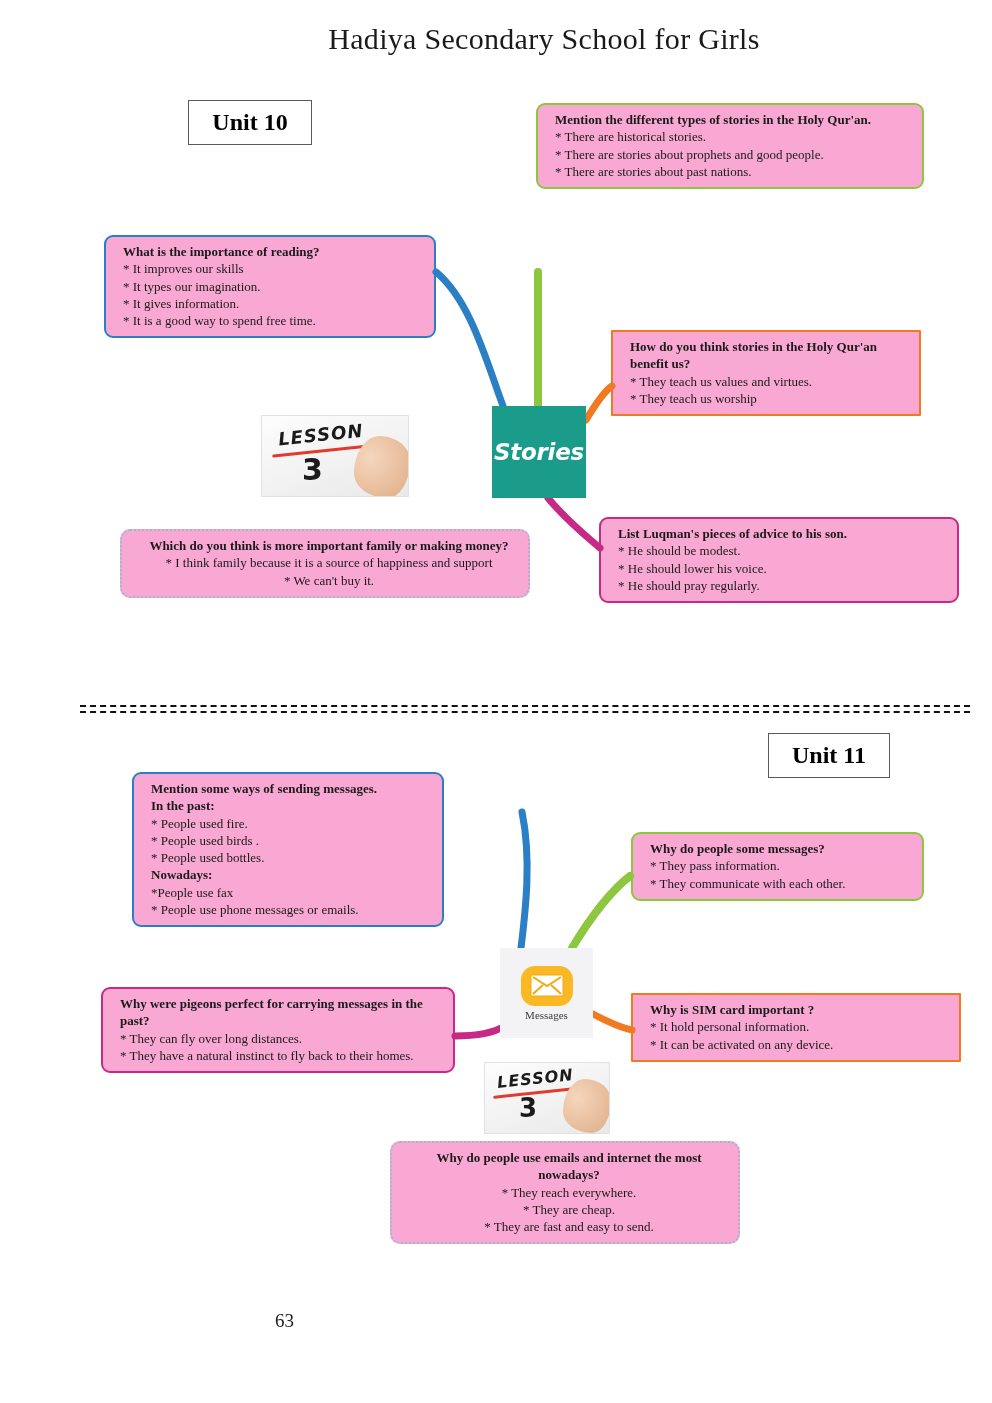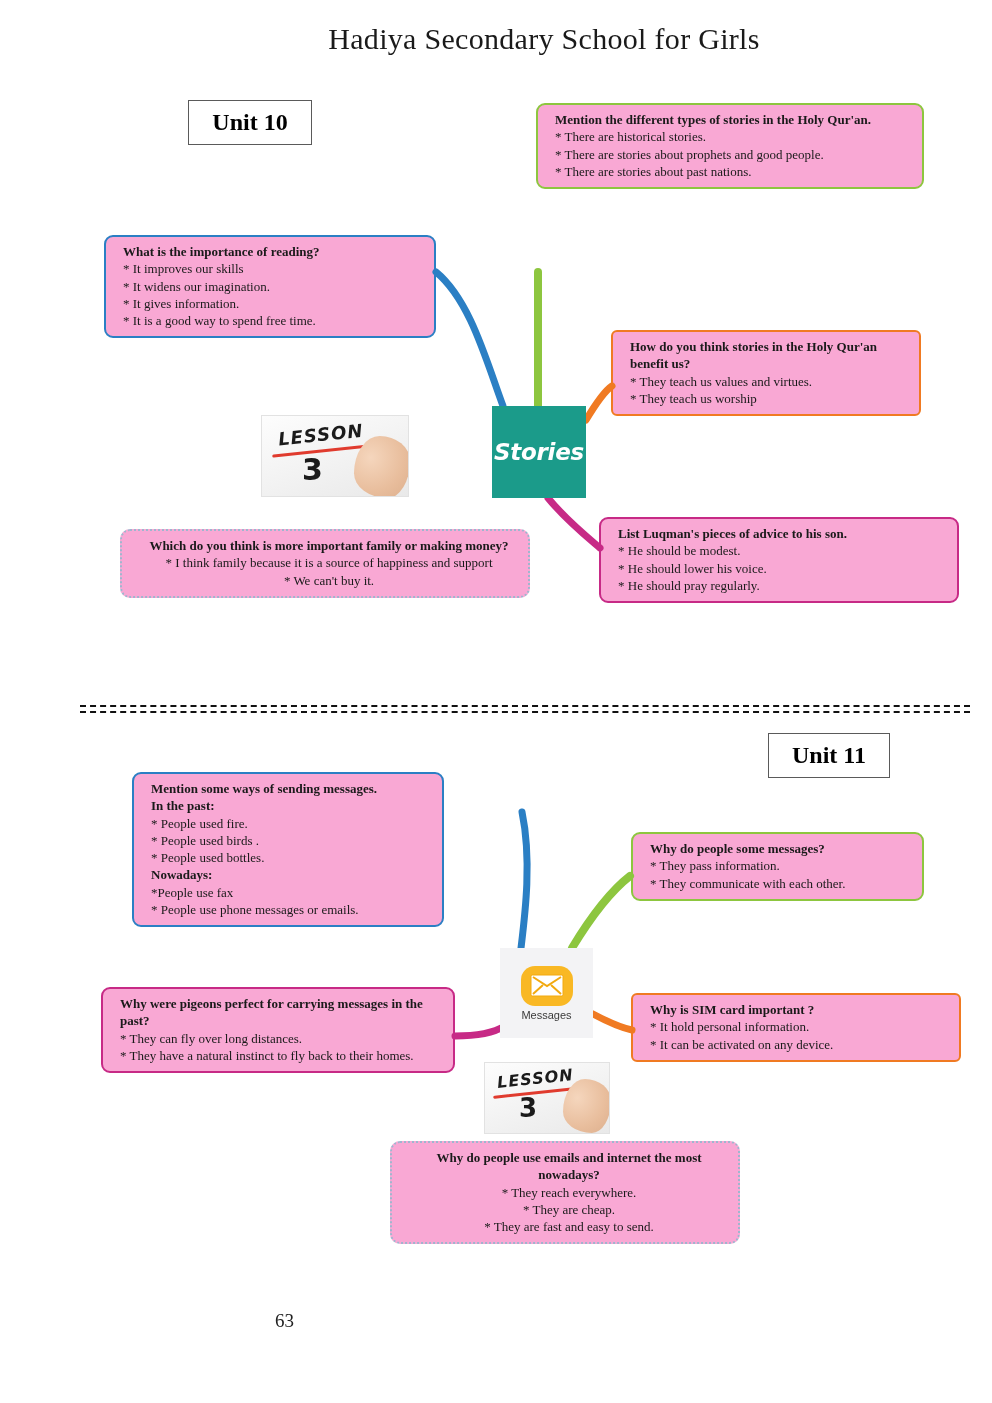--- a/index.html
+++ b/index.html
@@ -62,21 +62,21 @@
     color: #1a1a1a;
   }
   .card .q {
     font-weight: bold;
     display: block;
   }
   .card .a { display: block; }
 
   .card.blue   { border: 2px solid #2b7fc4; border-radius: 9px; margin-top: 26px; }
   .card.green  { border: 2px solid #8dc63f; border-radius: 9px; }
-  .card.orange { border: 2px solid #f07a22; border-radius: 6px; font-family: Liberation Serif, serif; }
+  .card.orange { border: 2px solid #f07a22; border-radius: 1px; font-family: Liberation Serif, serif; }
   .card.magenta{ border: 2px solid #c72a86; border-radius: 9px; }
 
   
   .card.scallop {
     border: 2px dotted #9fb6cf;
     border-radius: 10px;
     text-align: center;
   }
 
   
@@ -115,21 +115,21 @@
     z-index: 6;
   }
   #messages-icon-wrap {
     width: 52px; height: 40px;
     background: #f9b824;
     border-radius: 14px;
     display: flex; align-items: center; justify-content: center;
     margin-bottom: 3px;
   }
   #messages-label {
-    font-family: Liberation Sans, sans-serif;
+    font-family: Liberation Serif, serif;
     font-size: 11px;
     color: #3a3a3a;
   }
 
   
   .lesson-img {
     position: absolute;
     background: linear-gradient(160deg,#fdfdfd 0%, #f2f2f2 55%, #e9e9e9 100%);
     border: 1px solid #e2e2e2;
     overflow: hidden;
@@ -226,21 +226,21 @@
     <path d="M 593 1014 C 608 1022 622 1028 632 1030" stroke="#f07a22" stroke-width="7" fill="none" stroke-linecap="round"></path>
 
     <path d="M 455 1036 C 480 1036 495 1032 505 1026" stroke="#c72a86" stroke-width="7" fill="none" stroke-linecap="round"></path>
   </svg>
 
   <div id="unit-10-box" class="unit-box">Unit 10</div>
 
   <div class="card blue" id="card-reading" style="left:104px; top:209px; width:332px;">
     <span class="q">What is the importance of reading?</span>
     <span class="a">* It improves our skills</span>
-    <span class="a">* It widens our imagination.</span>
+    <span class="a">* It types our imagination.</span>
     <span class="a">* It gives information.</span>
     <span class="a">* It is a good way to spend free time.</span>
   </div>
 
   <div class="card green" id="card-types-of-stories" style="left:536px; top:103px; width:388px;">
     <span class="q">Mention the different types of stories in the Holy Qur'an.</span>
     <span class="a">* There are historical stories.</span>
     <span class="a">* There are stories about prophets and good people.</span>
     <span class="a">* There are stories about past nations.</span>
   </div>

